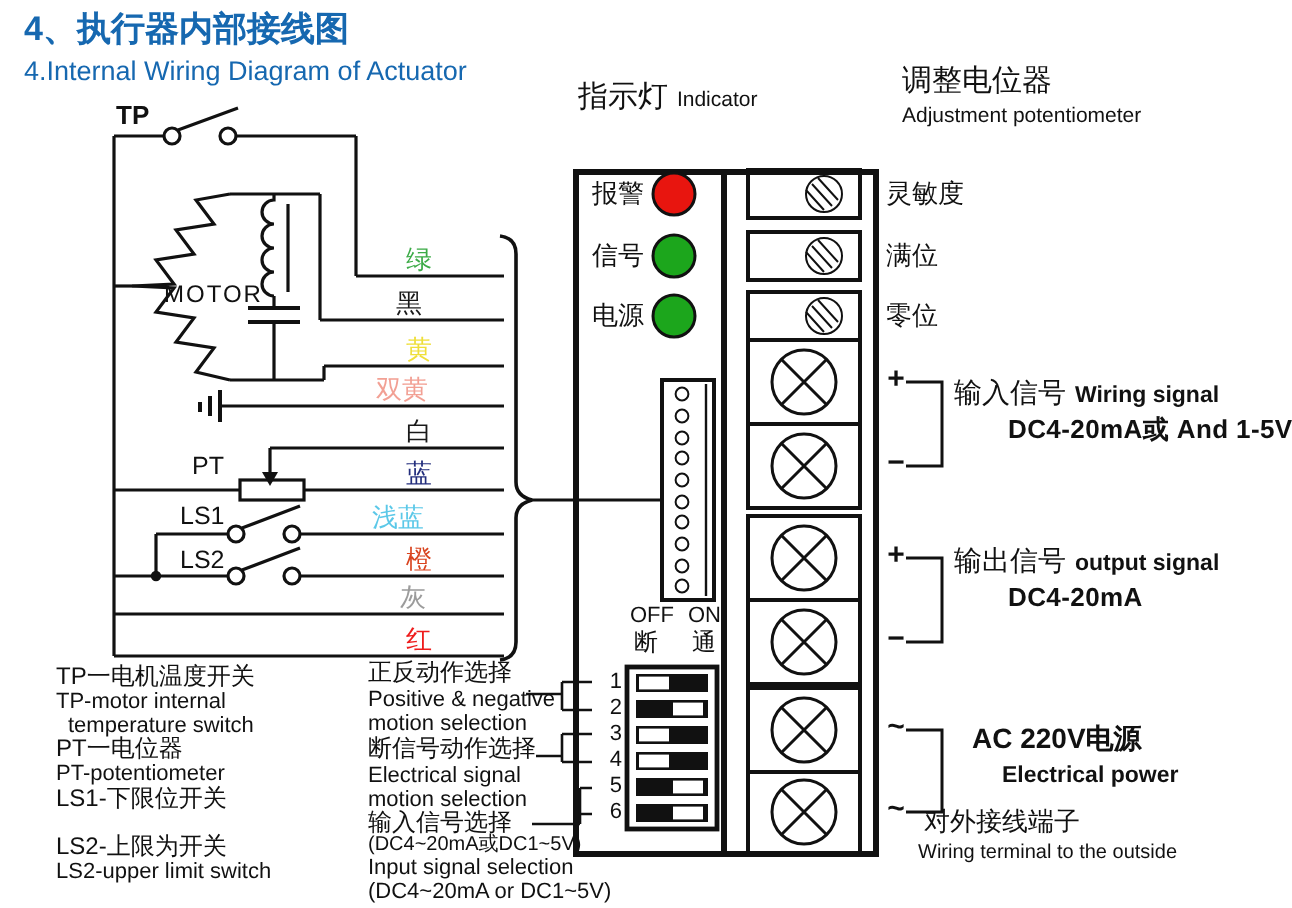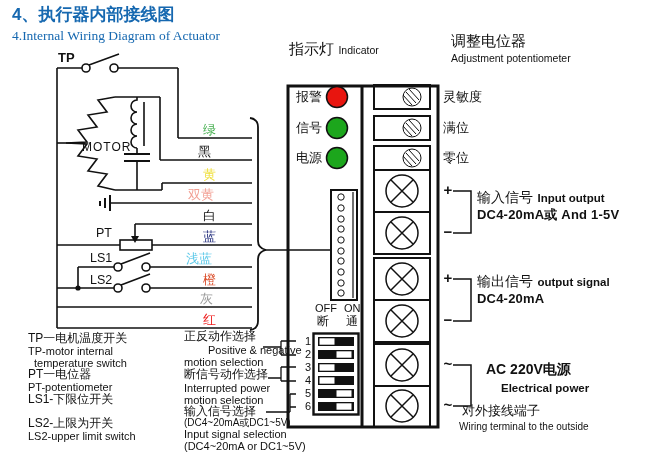--- a/index.html
+++ b/index.html
@@ -12,21 +12,21 @@
   .title-en{font-size:13.5px;color:#1668b0;}
   .h-zh{font-size:15px;color:#111;}
   .h-en{font-size:10.5px;color:#111;}
   .lbl{font-size:13px;color:#111;}
   .lbl-sm{font-size:11px;color:#111;}
   .lbl-xs{font-size:10px;color:#111;}
   .zh12{font-size:12px;color:#111;}
   .sign{font-size:15px;font-weight:bold;width:14px;text-align:center;color:#111;}
   .io-zh{font-size:14px;color:#111;}
   .io-en{font-size:11.5px;color:#111;}
-  .spec{font-size:13px;font-weight:bold;color:#111;letter-spacing:0.2px;}
+  .spec{font-size:13px;font-weight:bold;color:#111;letter-spacing:0.2px;margin-left:27px;}
   .num{font-size:11px;width:13px;text-align:right;line-height:13px;color:#111;}
 </style>
 </head>
 <body>
 
 <div class="stage">
 
   <svg width="646" height="454" viewBox="0 0 646 454">
 
     <g stroke="#111" stroke-width="1.6" fill="none">
@@ -215,21 +215,21 @@
       <text x="203" y="220" fill="#1a1a1a">白</text>
       <text x="203" y="241" fill="#232e7d">蓝</text>
       <text x="186" y="263" fill="#5bc8e8">浅蓝</text>
       <text x="203" y="284" fill="#d9441f">橙</text>
       <text x="200" y="303" fill="#9c9c9c">灰</text>
       <text x="203" y="324" fill="#ee1c1c">红</text>
     </g>
   </svg>
 
   <div class="t title-zh" style="left:12px;top:6px;text-align:center;">4、执行器内部接线图</div>
-  <div class="t title-en" style="left:12px;top:29px;font-family:Liberation Serif, serif;">4.Internal Wiring Diagram of Actuator</div>
+  <div class="t title-en" style="left:12px;top:29px;">4.Internal Wiring Diagram of Actuator</div>
 
   <div class="t" style="left:289px;top:40px;">
     <span class="h-zh">指示灯</span>
     <span class="h-en">Indicator</span>
   </div>
   <div class="t h-zh" style="left:451px;top:33px;">调整电位器</div>
   <div class="t h-en" style="left:451px;top:53px;">Adjustment potentiometer</div>
 
   <div class="t lbl" style="left:296px;top:90px;">报警</div>
   <div class="t lbl" style="left:296px;top:121px;">信号</div>
@@ -245,40 +245,40 @@
   <div class="t zh12" style="left:346px;top:315px;">通</div>
 
   <div class="t num" style="left:298px;top:335px;">1</div>
   <div class="t num" style="left:298px;top:348px;">2</div>
   <div class="t num" style="left:298px;top:361px;">3</div>
   <div class="t num" style="left:298px;top:374px;">4</div>
   <div class="t num" style="left:298px;top:387px;">5</div>
   <div class="t num" style="left:298px;top:400px;">6</div>
 
   <div class="t zh12" style="left:184px;top:330px;">正反动作选择</div>
-  <div class="t lbl-sm" style="left:184px;top:344px;margin-left:24px;">Positive &amp; negative</div>
+  <div class="t lbl-sm" style="left:184px;top:344px;">Positive &amp; negative</div>
   <div class="t lbl-sm" style="left:184px;top:356px;">motion selection</div>
   <div class="t zh12" style="left:184px;top:368px;">断信号动作选择</div>
-  <div class="t lbl-sm" style="left:184px;top:382px;">Interrupted power</div>
+  <div class="t lbl-sm" style="left:184px;top:382px;">Electrical signal</div>
   <div class="t lbl-sm" style="left:184px;top:394px;">motion selection</div>
   <div class="t zh12" style="left:184px;top:405px;">输入信号选择</div>
   <div class="t lbl-xs" style="left:184px;top:417px;">(DC4~20mA或DC1~5V)</div>
   <div class="t lbl-sm" style="left:184px;top:428px;">Input signal selection</div>
   <div class="t lbl-sm" style="left:184px;top:440px;">(DC4~20mA or DC1~5V)</div>
 
   <div class="t sign" style="left:441px;top:182px;">+</div>
   <div class="t sign" style="left:441px;top:224px;">−</div>
   <div class="t sign" style="left:441px;top:270px;">+</div>
   <div class="t sign" style="left:441px;top:312px;">−</div>
   <div class="t sign" style="left:441px;top:356px;">~</div>
   <div class="t sign" style="left:441px;top:397px;">~</div>
 
   <div class="t" style="left:477px;top:188px;">
     <span class="io-zh">输入信号</span>
-    <span class="io-en" style="font-weight:bold;">Input output</span>
+    <span class="io-en" style="font-weight:bold;">Wiring signal</span>
   </div>
   <div class="t spec" style="left:477px;top:208px;">DC4-20mA或 And 1-5V</div>
 
   <div class="t" style="left:477px;top:272px;">
     <span class="io-zh">输出信号</span>
     <span class="io-en" style="font-weight:bold;">output signal</span>
   </div>
   <div class="t spec" style="left:477px;top:292px;">DC4-20mA</div>
 
   <div class="t io-zh" style="left:486px;top:362px;font-weight:bold;">AC 220V电源</div>

